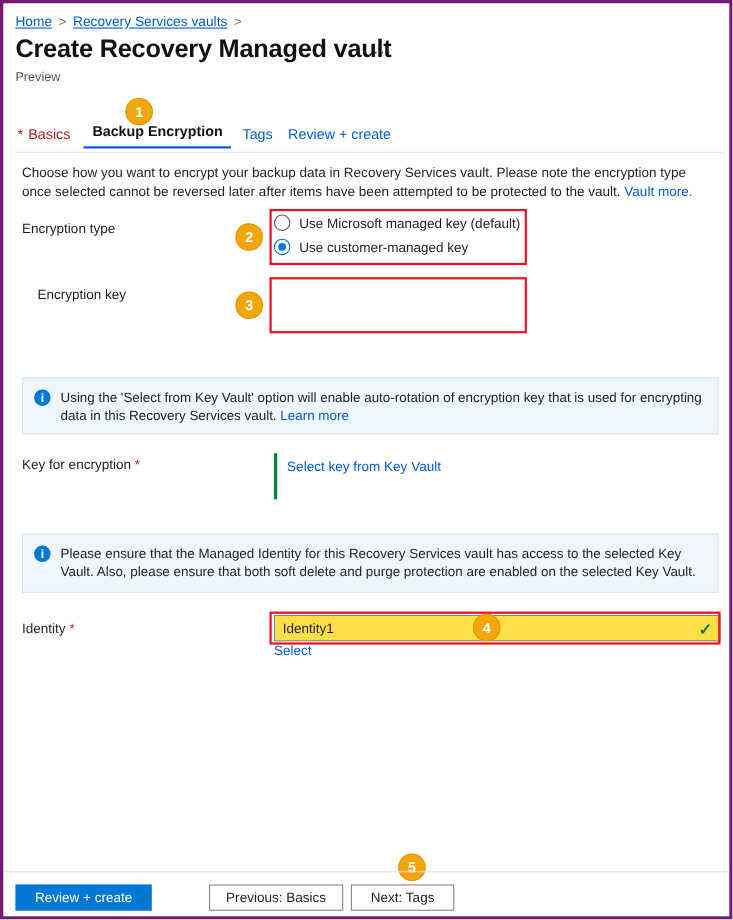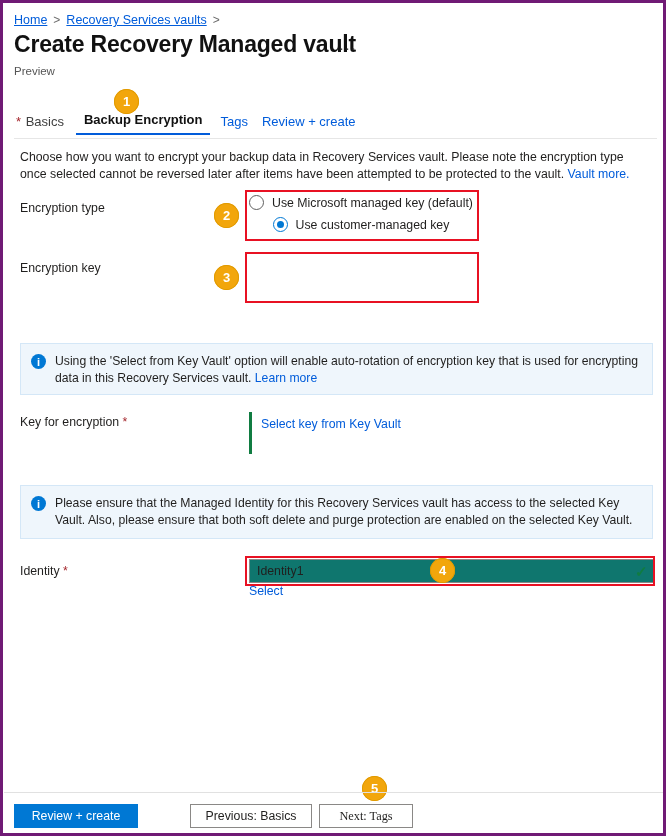--- a/index.html
+++ b/index.html
@@ -44,21 +44,21 @@
   }
 
   
   .tabs {
     position: absolute; left: 11px; top: 107px;
     display: flex; align-items: flex-end; gap: 0px;
     font-size: 13px;
   }
   .tab {
     padding: 2px 12px 6px 2px;
-    color: #404040; cursor: pointer; white-space: nowrap;
+    color: #b91c1c; cursor: pointer; white-space: nowrap;
   }
   .tab.plain { color: #015cda; }
   .tab.required::before {
     content: "*"; color: #a4262c; margin-right: 1px;
   }
   .tab.active-tab {
     color: #111; font-weight: bold;
     border-bottom: 2px solid #015cda;
     padding-left: 8px; padding-right: 8px;
   }
@@ -79,21 +79,21 @@
 
   
   .row-label {
     position: absolute;
     font-size: 12.3px; color: #201f1e;
   }
   .req-star { color: #a4262c; }
 
   .radio-group {
     position: absolute;
-    display: flex; flex-direction: column; gap: 7px; align-items: center;
+    display: flex; flex-direction: column; gap: 7px;
   }
   .radio-item {
     display: flex; align-items: center; gap: 8px;
     font-size: 12.3px; color: #201f1e; cursor: pointer;
   }
   .radio {
     width: 15px; height: 15px; border-radius: 50%;
     border: 1px solid #5f5f5f; background: #fff;
     flex: 0 0 auto; position: relative;
   }
@@ -153,21 +153,21 @@
   .key-uri span.val { font-weight: normal; }
   .key-select-link {
     font-size: 12.3px; color: #015cda; cursor: pointer;
     margin-top: 5px; display: inline-block;
   }
 
   
   .identity-input {
     position: absolute;
     left: 246px; top: 556px; width: 406px; height: 24px;
-    border: 1px solid #8a8886; background: #0f766e;
+    border: 1px solid #8a8886; background: #fde047;
     font-size: 12.3px; color: #201f1e;
     padding: 3px 26px 3px 7px;
     font-family: "Liberation Sans", sans-serif;
   }
   .check-mark {
     position: absolute; left: 632px; top: 560px;
     color: #107c41; font-size: 15px; font-weight: bold;
   }
   .identity-select-link {
     position: absolute; left: 246px; top: 581px;
@@ -186,21 +186,21 @@
     border: none; font-size: 12.3px; cursor: pointer;
     font-family: "Liberation Sans", sans-serif;
   }
   .btn-secondary {
     position: absolute; height: 24px;
     background: #ffffff; color: #201f1e;
     border: 1px solid #8a8886; font-size: 12.3px; cursor: pointer;
     font-family: "Liberation Sans", sans-serif;
   }
   #btn-prev { left: 187px; top: 801px; width: 122px; }
-  #btn-next { left: 316px; top: 801px; width: 94px; font-family: Liberation Serif, serif; }
+  #btn-next { left: 316px; top: 801px; width: 94px; }
 </style>
 </head>
 <body>
 
 <div class="shot">
 
   <div class="breadcrumb">
     <a>Home</a>
     <span class="sep">&gt;</span>
     <a>Recovery Services vaults</a>
@@ -238,21 +238,21 @@
       <span class="radio"></span>
       <span>Use Microsoft managed key (default)</span>
     </div>
     <div class="radio-item">
       <span class="radio checked"></span>
       <span>Use customer-managed key</span>
     </div>
   </div>
   <div class="redbox" style="left:242px; top:187px; width:234px; height:51px;"></div>
 
-  <div class="row-label" style="left:17px; top:258px;">Encryption key</div>
+  <div class="row-label" style="left:31px; top:258px;">Encryption key</div>
   <div class="redbox" style="left:242px; top:249px; width:234px; height:51px;"></div>
 
   <div class="info-banner" style="left:17px; top:340px; width:633px; height:52px;">
     <span class="info-icon">i</span>
     <div class="info-text">
       <span>Using the 'Select from Key Vault' option will enable auto-rotation of encryption key that is used for encrypting data in this Recovery Services vault.</span>
       <a class="inline-link">Learn more</a>
     </div>
   </div>
 

